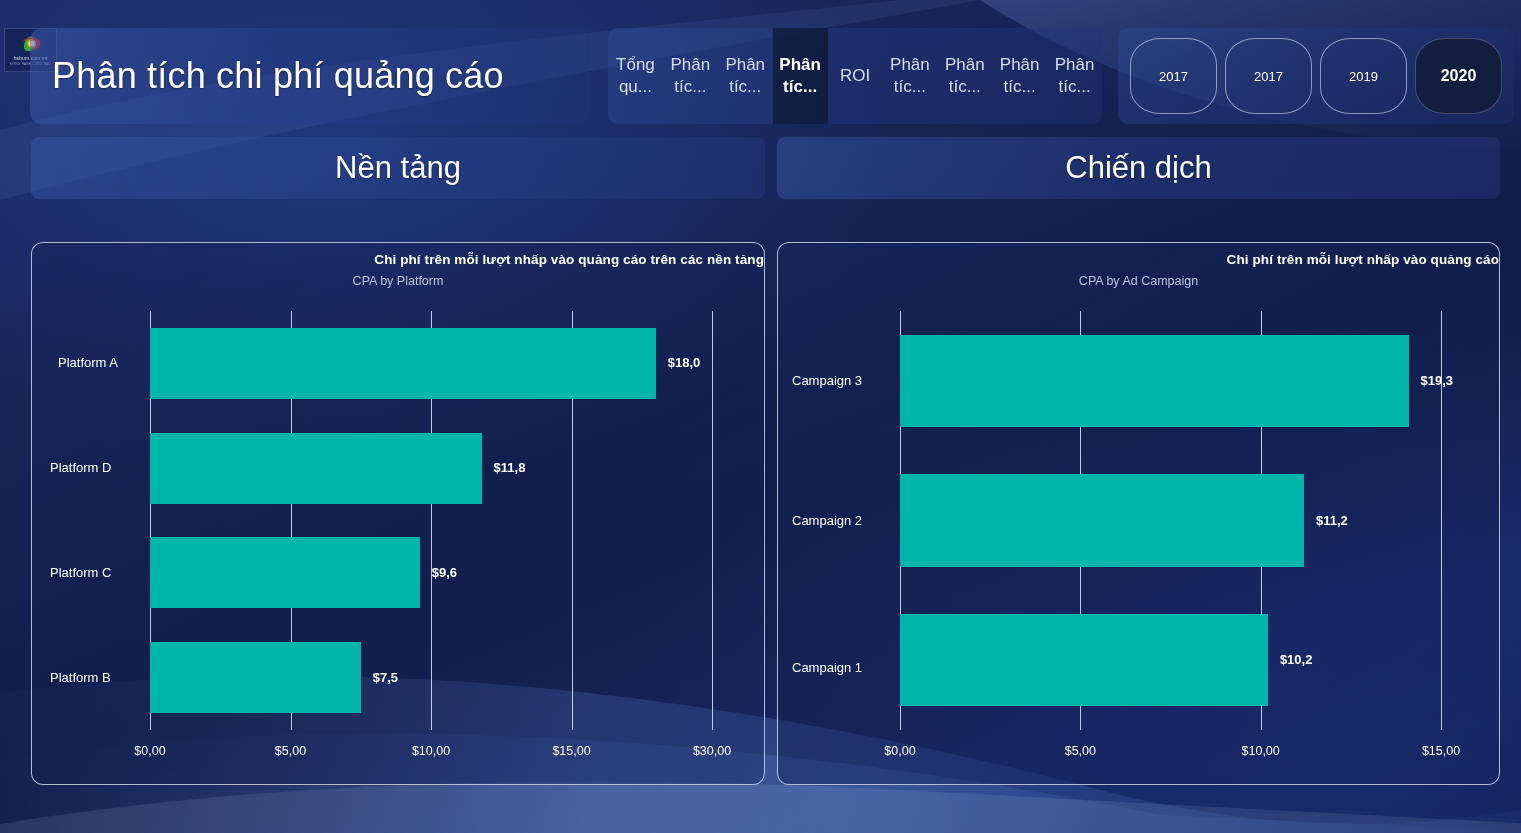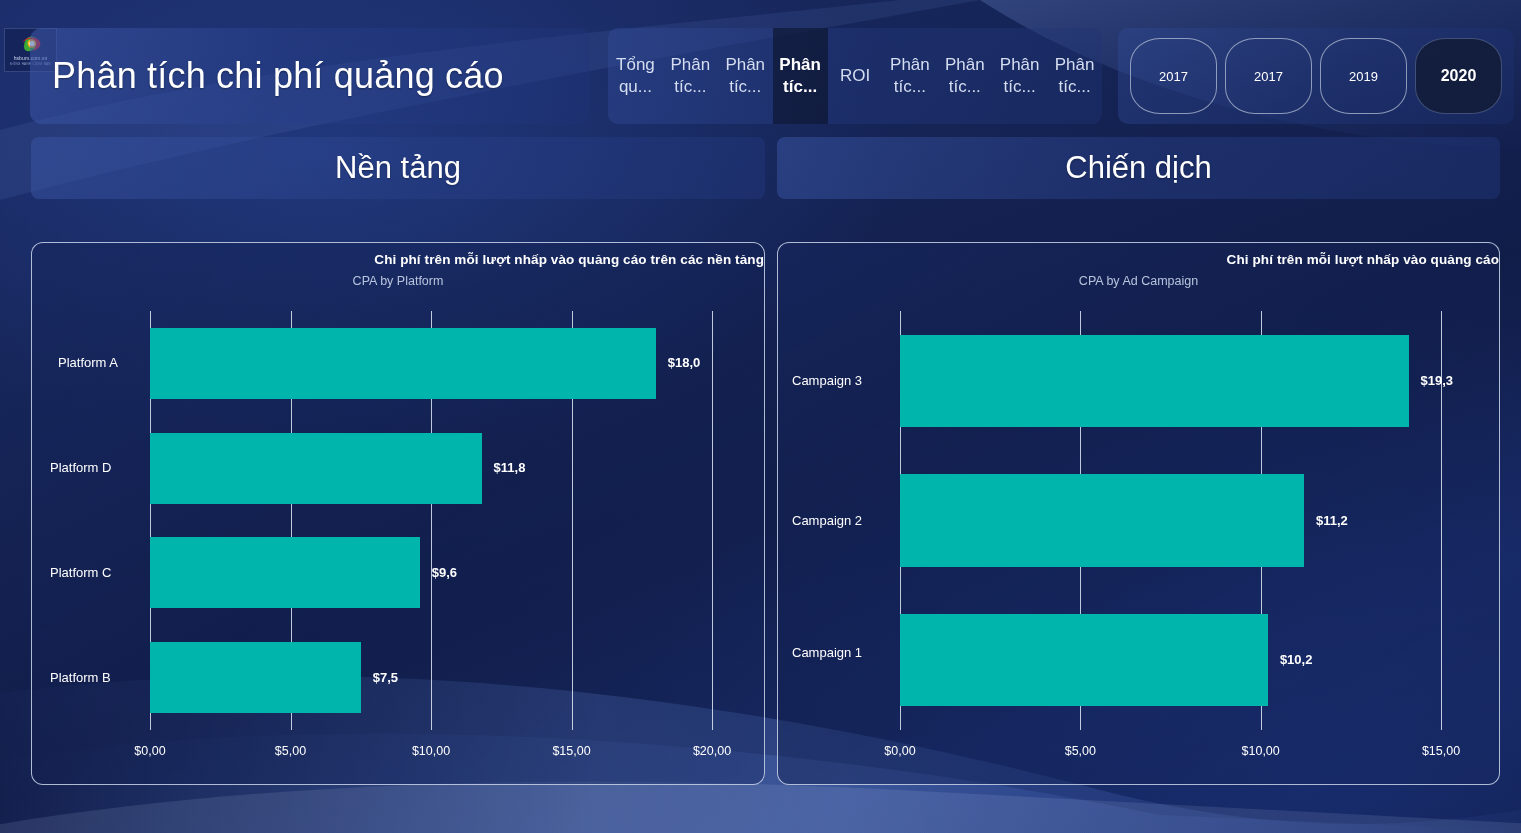--- a/index.html
+++ b/index.html
@@ -338,21 +338,21 @@
         <div class="cat-label" style="left: 18px; width: 90px; top: 259.875px;">Platform C</div>
         <div class="bar-row" style="left: 118px; top: 337.01px; width: 562px; height: 71.23px;">
           <div class="bar" style="width: 210.75px; background: rgb(0, 181, 171);"></div>
         </div>
         <div class="bar-value" style="left: 340.75px; top: 364.625px;">$7,5</div>
         <div class="cat-label" style="left: 18px; width: 90px; top: 364.625px;">Platform B</div>
         <div class="xtick" style="left: 118px; top: 439px;">$0,00</div>
         <div class="xtick" style="left: 258.5px; top: 439px;">$5,00</div>
         <div class="xtick" style="left: 399px; top: 439px;">$10,00</div>
         <div class="xtick" style="left: 539.5px; top: 439px;">$15,00</div>
-        <div class="xtick" style="left: 680px; top: 439px;">$20,00</div>
+        <div class="xtick" style="left: 680px; top: 439px;">$30,00</div>
       </div>
   </div>
 
   <div class="panel panel-right">
     <div class="chart-title">Chi phí trên mỗi lượt nhấp vào quảng cáo</div>
     <div class="chart-subtitle">CPA by Ad Campaign</div>
     <div class="plot plot-right" id="plot-1">
         <div class="gridline" style="left: 122px; top: 6px; height: 419px;"></div>
         <div class="gridline" style="left: 302.333px; top: 6px; height: 419px;"></div>
         <div class="gridline" style="left: 482.667px; top: 6px; height: 419px;"></div>
@@ -364,21 +364,21 @@
         <div class="cat-label" style="left: 14px; width: 92px; top: 67.8333px;">Campaign 3</div>
         <div class="bar-row" style="left: 122px; top: 169.41px; width: 541px; height: 92.18px;">
           <div class="bar" style="width: 403.947px; background: rgb(0, 181, 171);"></div>
         </div>
         <div class="bar-value" style="left: 537.947px; top: 207.5px;">$11,2</div>
         <div class="cat-label" style="left: 14px; width: 92px; top: 207.5px;">Campaign 2</div>
         <div class="bar-row" style="left: 122px; top: 309.077px; width: 541px; height: 92.18px;">
           <div class="bar" style="width: 367.88px; background: rgb(0, 181, 171);"></div>
         </div>
         <div class="bar-value" style="left: 501.88px; top: 347.167px;">$10,2</div>
-        <div class="cat-label" style="left: 14px; width: 92px; top: 340px;">Campaign 1</div>
+        <div class="cat-label" style="left: 14px; width: 92px; top: 355px;">Campaign 1</div>
         <div class="xtick" style="left: 122px; top: 439px;">$0,00</div>
         <div class="xtick" style="left: 302.333px; top: 439px;">$5,00</div>
         <div class="xtick" style="left: 482.667px; top: 439px;">$10,00</div>
         <div class="xtick" style="left: 663px; top: 439px;">$15,00</div>
       </div>
   </div>
 
 </div>
 
 </body></html>

